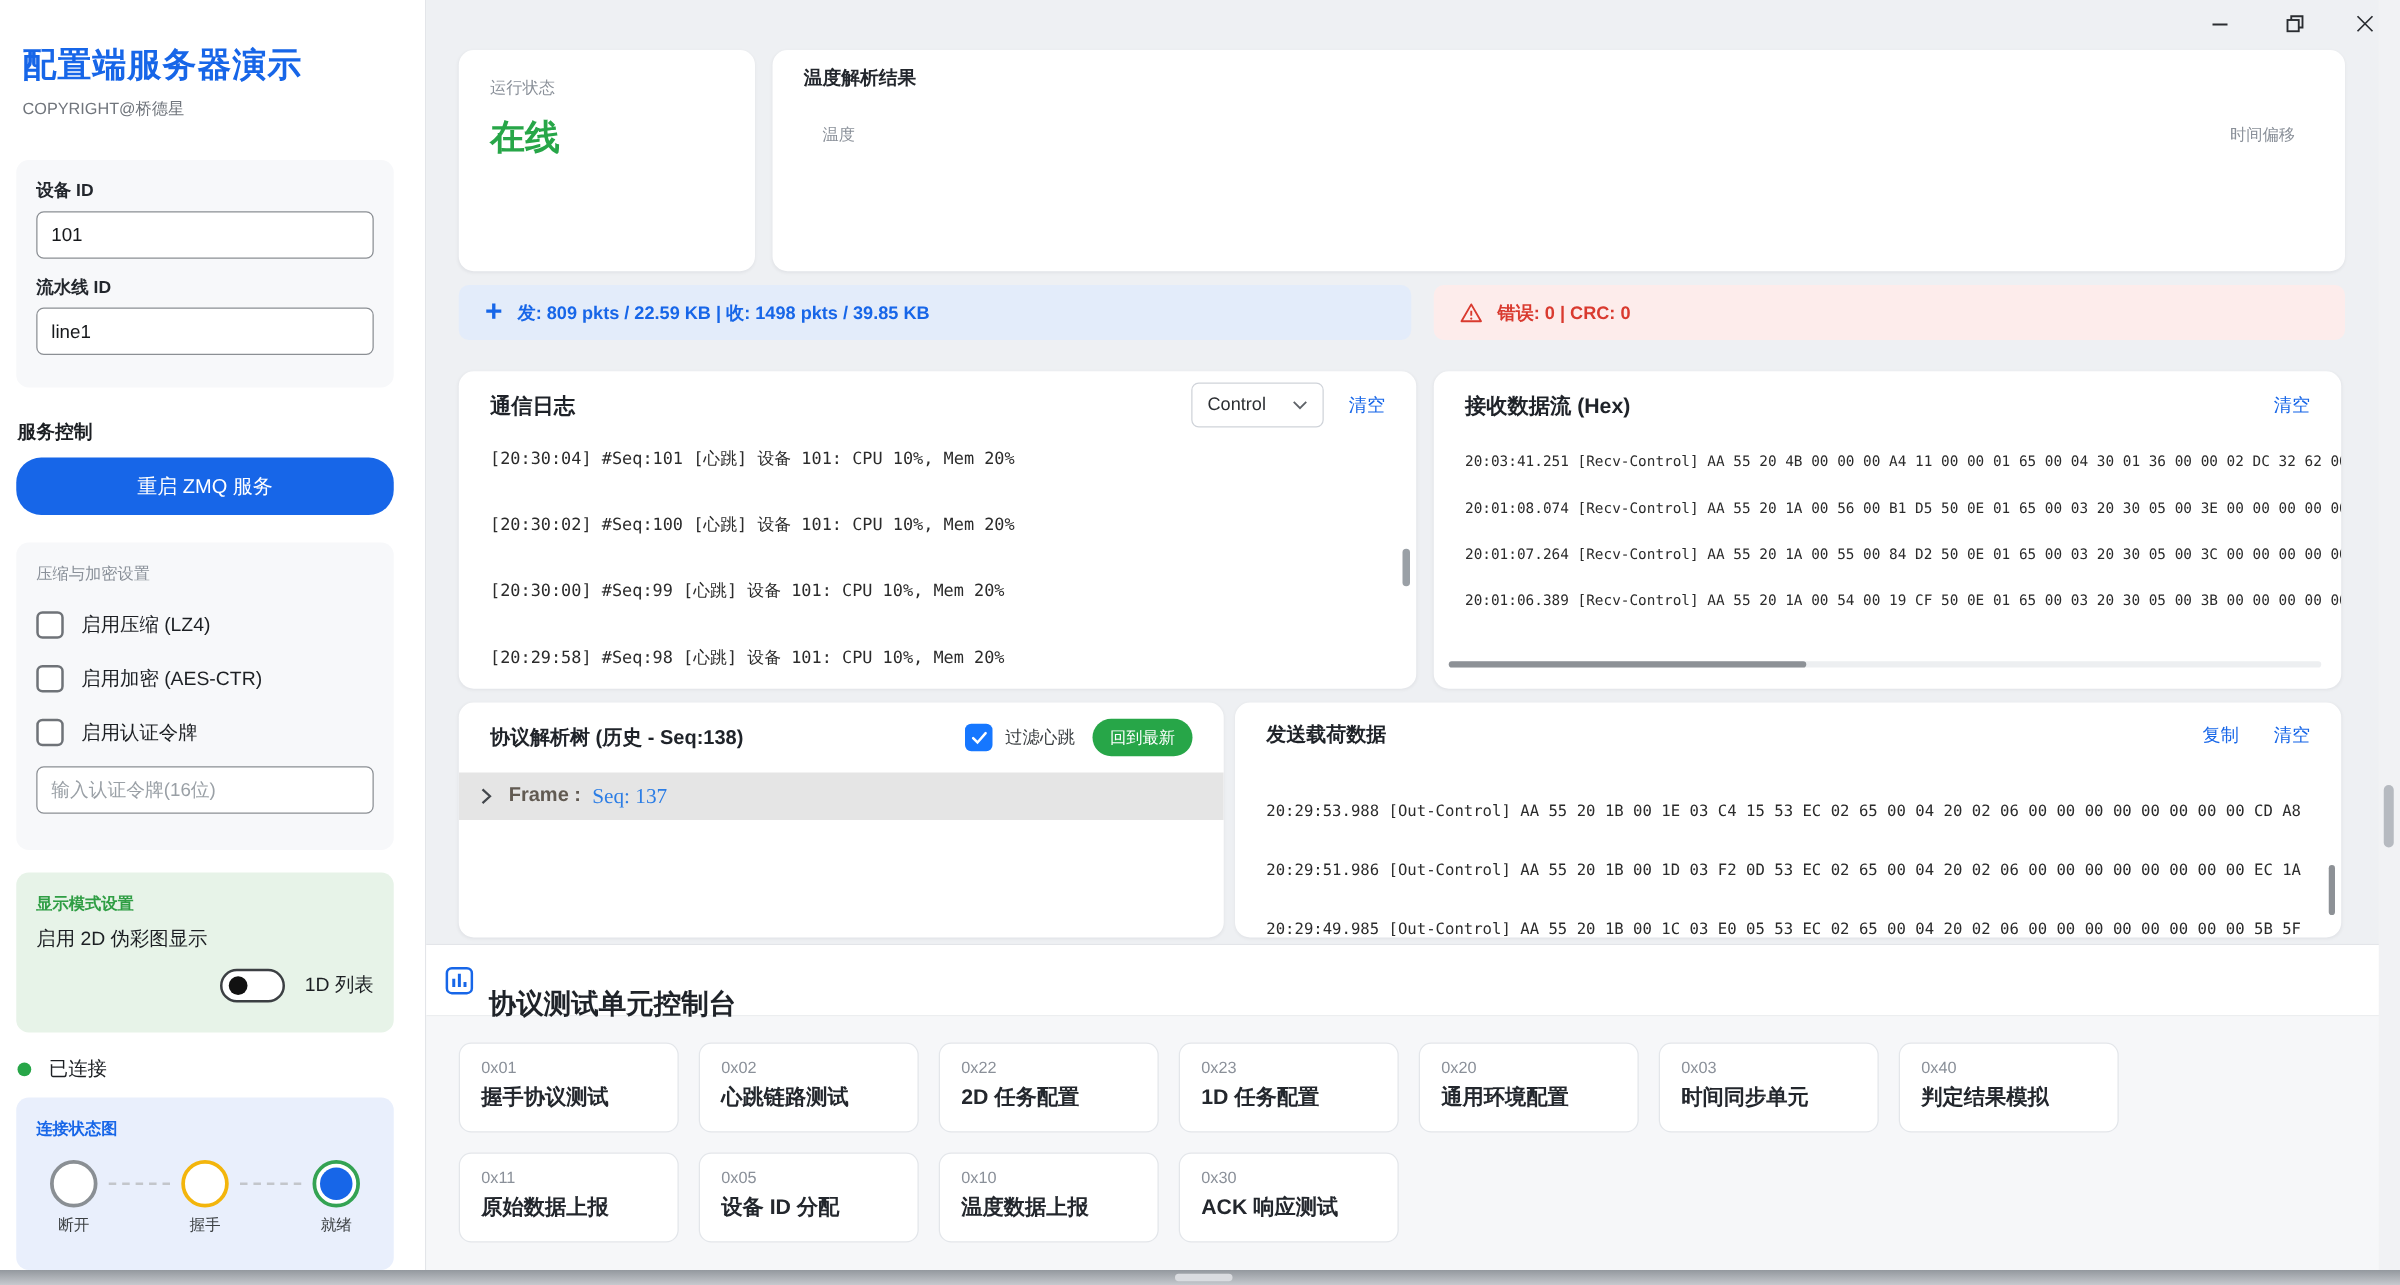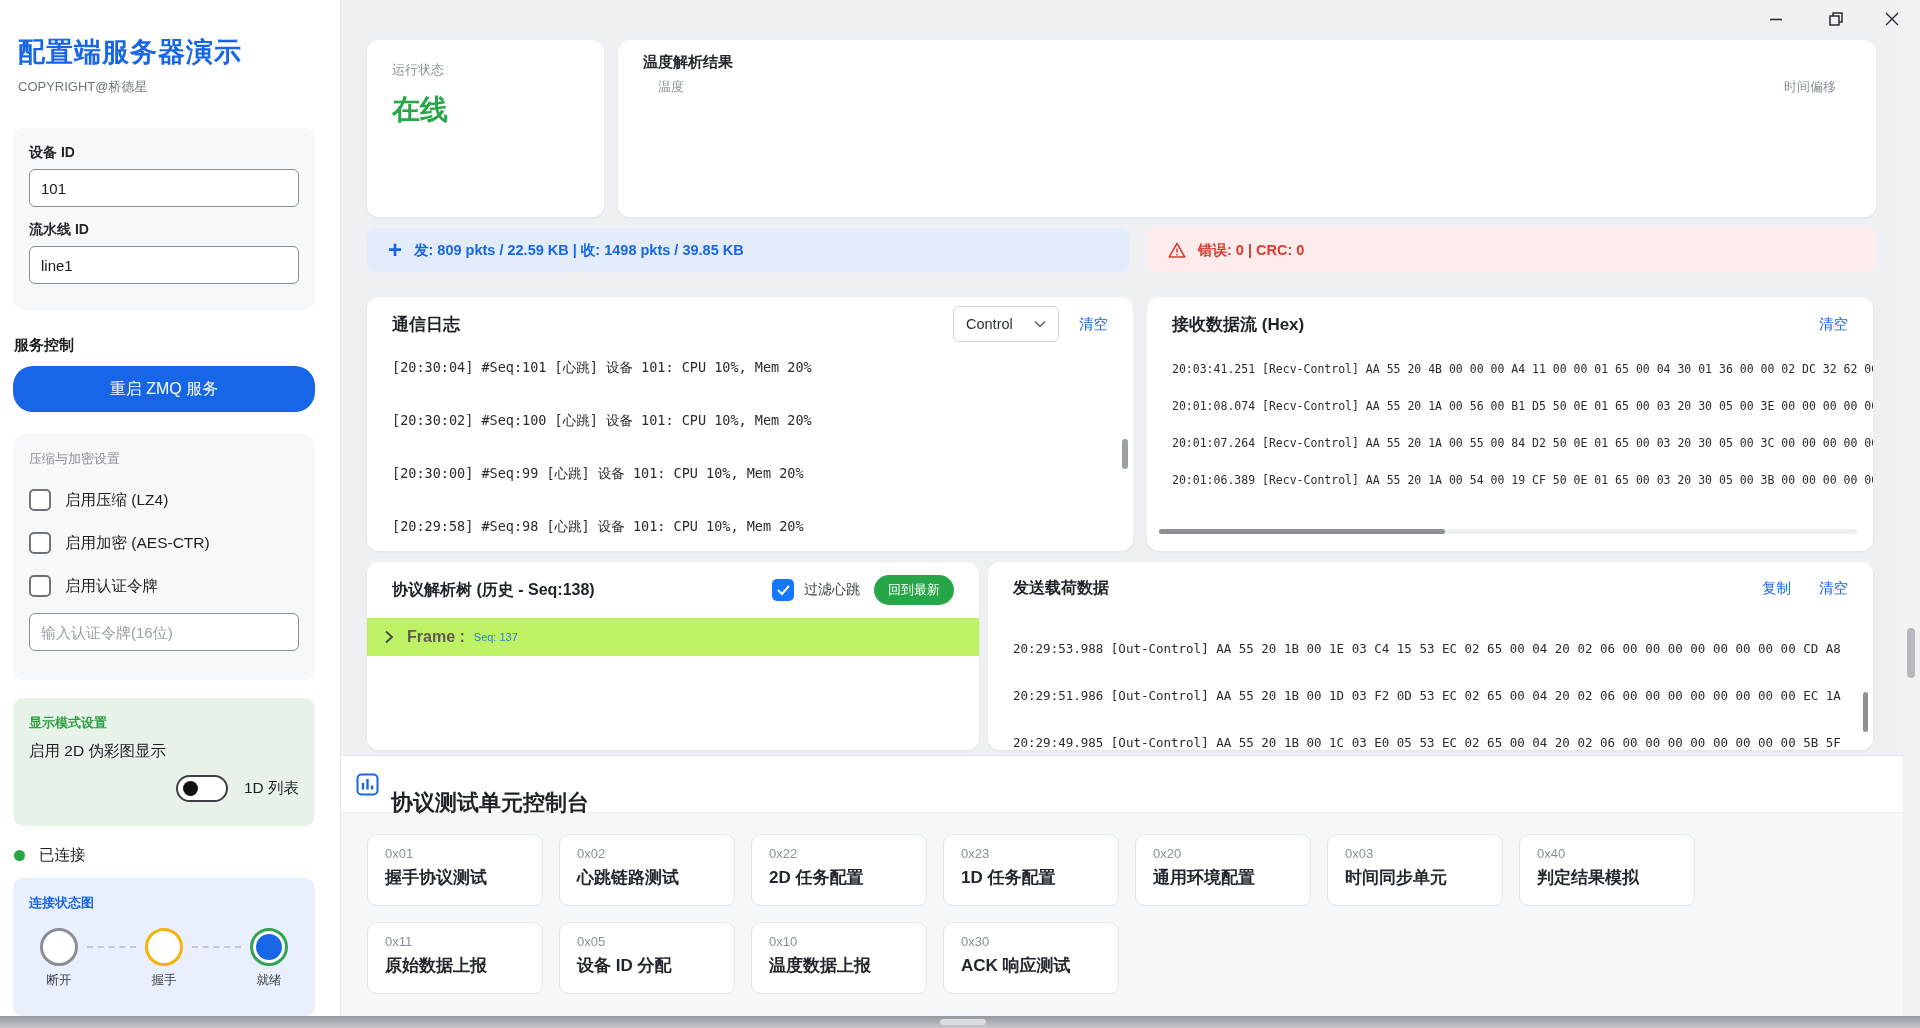--- a/index.html
+++ b/index.html
@@ -55,21 +55,21 @@
   .win-btn { top:4px; width:36px; height:30px; display:flex; align-items:center; justify-content:center; cursor:pointer; }
   .win-min { left:1758px; } .win-restore { left:1818px; } .win-close { left:1874px; }
 
   
   .card { background:#fff; border-radius:12px; box-shadow:0 1px 3px rgba(15,23,42,.06); }
   .run-card { left:367px; top:40px; width:237px; height:177px; padding:21px 25px; }
   .small-gray { font-size:13px; color:#8a9099; }
   .run-value { font-size:28px; font-weight:800; color:#27a648; margin-top:12px; }
   .temp-card { left:618px; top:40px; width:1258px; height:177px; padding:13px 25px; }
   .panel-title-sm { font-size:15px; font-weight:700; color:#23272d; }
-  .temp-row { display:flex; justify-content:space-between; margin:6px 15px 0; }
+  .temp-row { display:flex; justify-content:space-between; margin:27px 15px 0; }
 
   .stat-bar { top:228px; height:44px; border-radius:8px; display:flex; align-items:center; padding:0 21px; gap:12px; }
   .stat-blue { left:367px; width:762px; background:#e3ecfa; color:#1766e8; }
   .stat-pink { left:1147px; width:729px; background:#fdeceb; color:#d93a2f; }
   .stat-text { font-size:14.5px; font-weight:600; }
   .plus-icon { font-size:24px; font-weight:700; line-height:1; color:#1766e8; }
 
   .panel { background:#fff; border-radius:12px; box-shadow:0 1px 3px rgba(15,23,42,.06); overflow:hidden; }
   .panel-header { display:flex; align-items:center; padding:0 25px; height:54px; }
   .panel-title { font-size:17px; font-weight:700; color:#1f2329; flex:1; }
@@ -87,23 +87,23 @@
   .recv-content { position:relative; height:188px; overflow:hidden; padding:0 25px; }
   .hex-line { font-size:11.5px; color:#2b2b2b; line-height:37px; white-space:nowrap; }
   .h-track { position:absolute; left:12px; bottom:5px; height:5px; width:698px; background:#edeff1; border-radius:3px; }
   .h-thumb { position:absolute; left:0; top:0; height:5px; width:286px; background:#8d9196; border-radius:3px; cursor:pointer; }
 
   .tree-panel { left:367px; top:562px; width:612px; height:188px; }
   .tree-header { height:56px; }
   .checkbox-checked { width:22px; height:22px; border-radius:5px; background:#1677ff; display:flex; align-items:center; justify-content:center; cursor:pointer; }
   .filter-label { font-size:14px; color:#3c4043; margin:0 14px 0 10px; }
   .pill-btn { background:#27a648; color:#fff; font-size:13px; padding:6px 14px; border-radius:15px; border:none; cursor:pointer; font-family:"Liberation Sans",sans-serif; }
-  .frame-row { height:38px; background:#bef264; display:flex; align-items:center; padding:16px 16px; cursor:pointer; }
+  .frame-row { height:38px; background:#e5e5e5; display:flex; align-items:center; padding:16px 16px; cursor:pointer; }
   .frame-prefix { font-size:16px; font-weight:700; color:#615a52; margin-left:12px; }
-  .frame-seq { font-size:11px; color:#2b7de5; margin-left:9px; }
+  .frame-seq { font-size:17px; color:#2b7de5; margin-left:9px;font-family:Liberation Serif, serif; }
 
   .send-panel { left:988px; top:562px; width:885px; height:188px; }
   .send-content { position:relative; height:136px; overflow:hidden; padding:0 25px; }
   .send-line { font-size:12.5px; color:#2b2b2b; line-height:47px; white-space:nowrap; }
   .send-line:first-child { margin-top:-36px; }
   .gap28 { display:flex; gap:28px; }
 
   
   .console { left:341px; top:755px; width:1579px; height:261px; background:#f6f7f9; border-top:1px solid #e3e5e9; }
   .console-header { height:57px; background:#fff; border-bottom:1px solid #eceef0; display:flex; align-items:center; padding-left:15px; }

